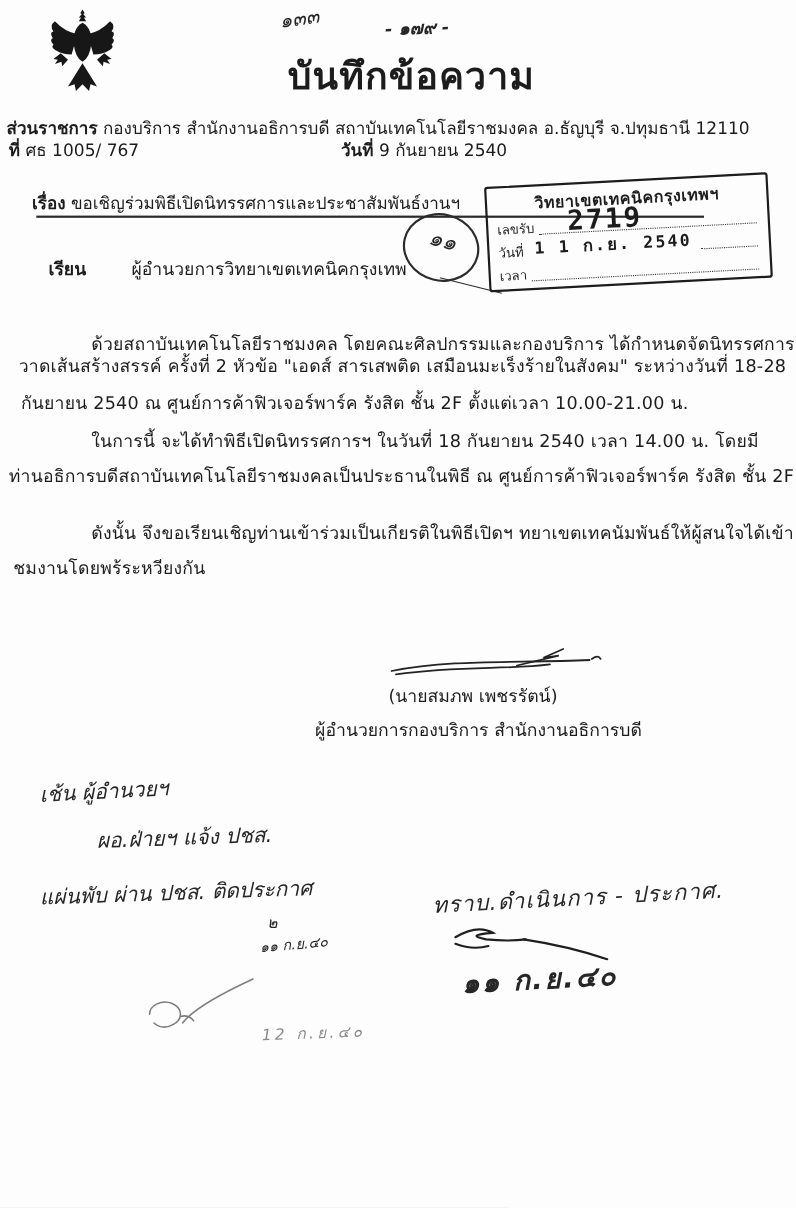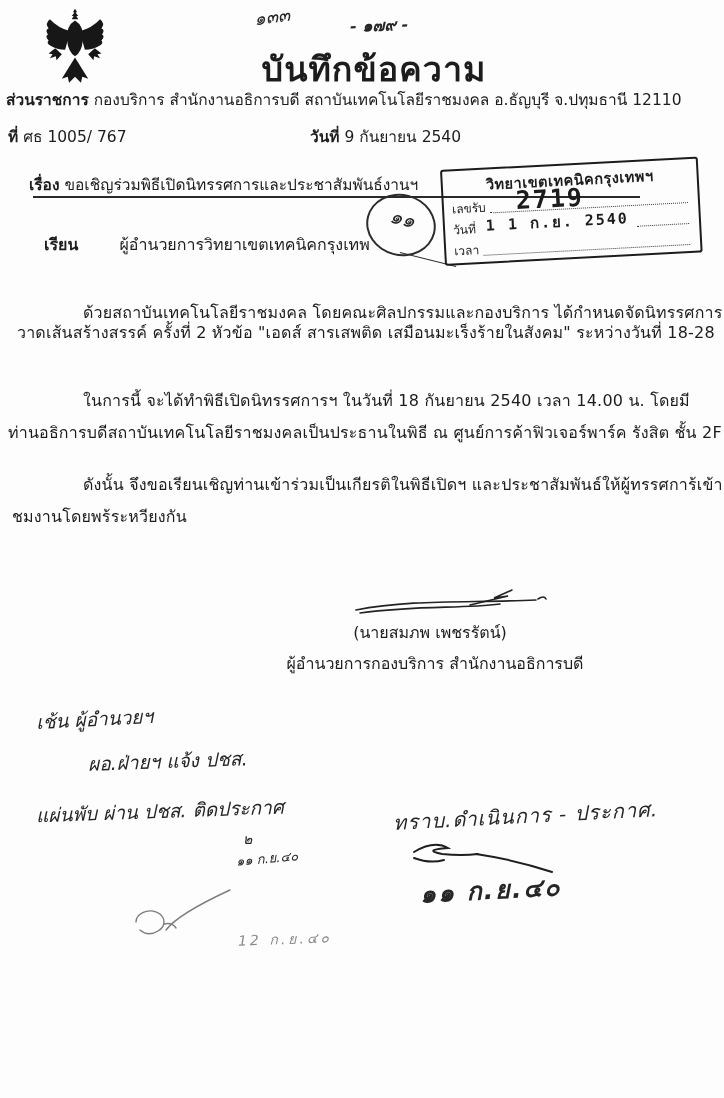--- a/index.html
+++ b/index.html
@@ -15,21 +15,21 @@
   .garuda{position:absolute; left:42px; top:6px; width:66px; height:82px;}
 
   
   .hw{font-style:italic; color:#262626;}
   .corner-note{left:254px; top:2px; font-size:18px; transform:rotate(-8deg);}
   .page-num{left:350px; top:13px; font-size:16px; font-weight:700; transform:rotate(-2deg);}
 
   .doc-title{left:0; top:30px; width:724px; text-align:center; font-size:34px; font-weight:700; letter-spacing:1px; margin:12px;}
 
   .hline{font-size:15.5px;}
-  .agency{left:6px; top:87px;}
+  .agency{left:6px; top:104px;}
   .no-line{left:8px; top:124px;}
   .date-line{left:310px; top:124px;}
   .subject-line{left:12px; top:172px;margin-left:17px;}
   .divider{left:33px; top:196px; width:607px; height:0; border-top:2px solid #2a2a2a;}
 
   
   .stamp{
     left:440px; top:170px; width:258px; height:96px;
     border:2.5px solid #1c1c1c; border-radius:3px;
     transform:rotate(-3deg); transform-origin:left top;
@@ -142,25 +142,26 @@
   </div>
   <div class="abs circle-tail"></div>
 
   <div class="abs to-line">
     <b>เรียน</b>
     <span>ผู้อำนวยการวิทยาเขตเทคนิคกรุงเทพ</span>
   </div>
 
   <div class="abs para" style="left:83px; top:300px;">ด้วยสถาบันเทคโนโลยีราชมงคล  โดยคณะศิลปกรรมและกองบริการ  ได้กำหนดจัดนิทรรศการ</div>
   <div class="abs para" style="left:17px; top:320px;">วาดเส้นสร้างสรรค์ ครั้งที่ 2 หัวข้อ "เอดส์ สารเสพติด  เสมือนมะเร็งร้ายในสังคม" ระหว่างวันที่ 18-28</div>
+  <div class="abs para" style="left:19px; top:354px;">กันยายน 2540   ณ   ศูนย์การค้าฟิวเจอร์พาร์ค รังสิต ชั้น 2F ตั้งแต่เวลา 10.00-21.00 น.</div>
 
   <div class="abs para" style="left:83px; top:388px;">ในการนี้  จะได้ทำพิธีเปิดนิทรรศการฯ  ในวันที่ 18 กันยายน 2540  เวลา 14.00 น. โดยมี</div>
   <div class="abs para" style="left:8px; top:420px;">ท่านอธิการบดีสถาบันเทคโนโลยีราชมงคลเป็นประธานในพิธี   ณ ศูนย์การค้าฟิวเจอร์พาร์ค รังสิต ชั้น 2F</div>
 
-  <div class="abs para" style="left:83px; top:472px;">ดังนั้น จึงขอเรียนเชิญท่านเข้าร่วมเป็นเกียรติในพิธีเปิดฯ และประชาสัมพันธ์ให้ผู้ทรรศการ้เข้า</div>
+  <div class="abs para" style="left:83px; top:472px;">ดังนั้น จึงขอเรียนเชิญท่านเข้าร่วมเป็นเกียรติในพิธีเปิดฯ ทยาเขตเทคนัมพันธ์ให้ผู้สนใจได้เข้า</div>
   <div class="abs para" style="left:12px; top:504px;">ชมงานโดยพร้ระหวียงกัน</div>
 
   <svg class="abs sig-svg" viewBox="0 0 236 36">
     <g fill="none" stroke="#232323" stroke-width="1.6" stroke-linecap="round">
       <path d="M6 27 C 60 16, 120 20, 186 17"></path>
       <path d="M10 30 C 70 22, 110 26, 150 21"></path>
       <path d="M120 22 l38 -9 -14 2 18 -8"></path>
       <path d="M188 16 q6 -4 8 0"></path>
     </g>
   </svg>

